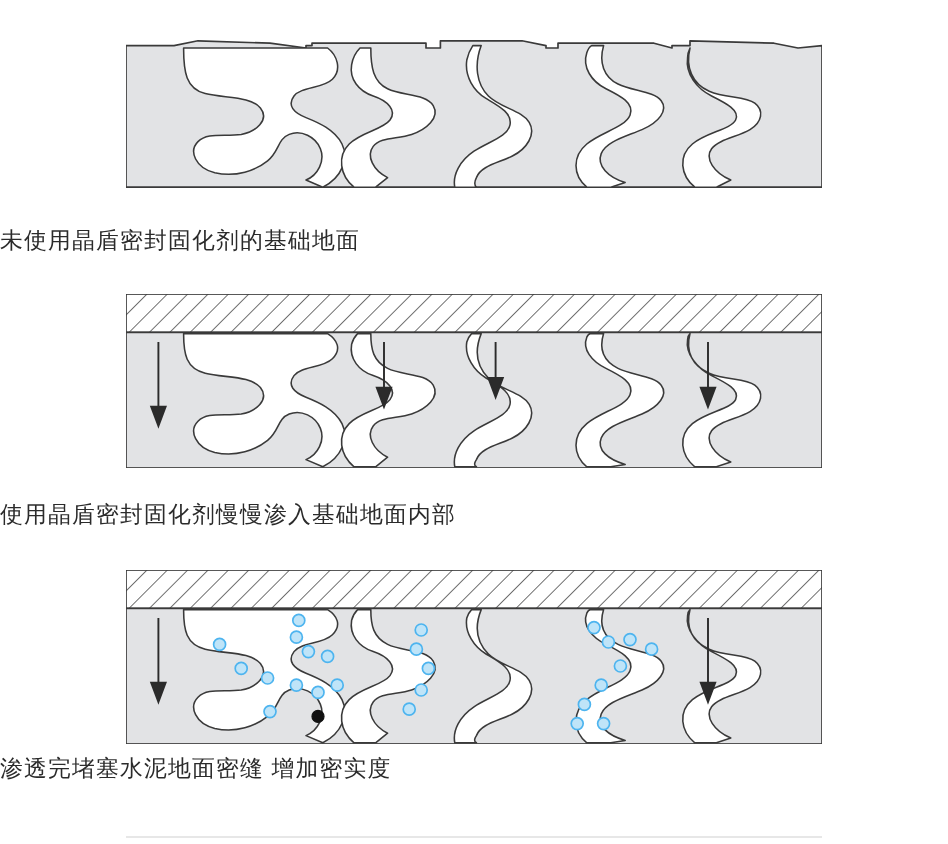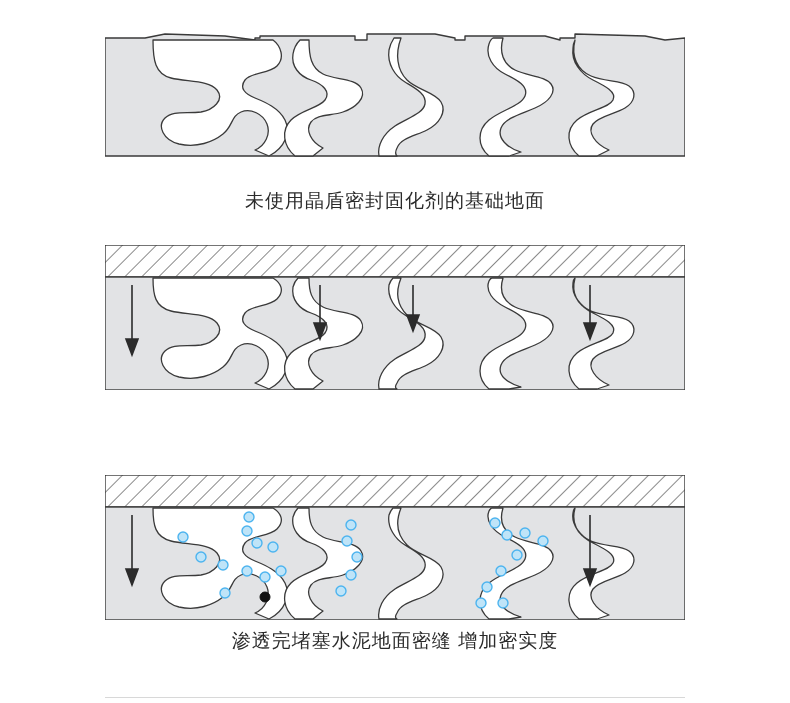--- a/index.html
+++ b/index.html
@@ -26,21 +26,20 @@
     width: 580px;
   }
   #panel-1 { top: 30px; height: 128px; }
   #panel-2 { top: 245px; height: 145px; }
   #panel-3 { top: 475px; height: 145px; }
 
   .caption {
     position: absolute;
     left: 0;
     width: 790px;
-    text-align: center;
     font-size: 19px;
     letter-spacing: 1px;
     color: #2b2b2b;
     font-family: "Liberation Sans", sans-serif;
   }
   #caption-1 { top: 188px; }
   #caption-2 { top: 416px; }
   #caption-3 { top: 628px; }
 
   .bottom-rule {
@@ -243,20 +242,21 @@
           <polygon points="308,86 302,70 314,70"></polygon>
         </g>
         <g>
           <line x1="485" y1="40" x2="485" y2="82"></line>
           <polygon points="485,94 479,78 491,78"></polygon>
         </g>
       </g>
     </svg>
   </div>
 
+  <div class="caption" id="caption-2">使用晶盾密封固化剂慢慢渗入基础地面内部</div>
 
   <div class="panel" id="panel-3">
     <svg width="580" height="145" viewBox="0 0 580 145">
       <defs>
         <pattern id="hatch3" width="12" height="12" patternUnits="userSpaceOnUse" patternTransform="rotate(45)">
           <line x1="0" y1="0" x2="0" y2="12" stroke="#3a3a3a" stroke-width="1.2"></line>
         </pattern>
       </defs>
 
       <g>

